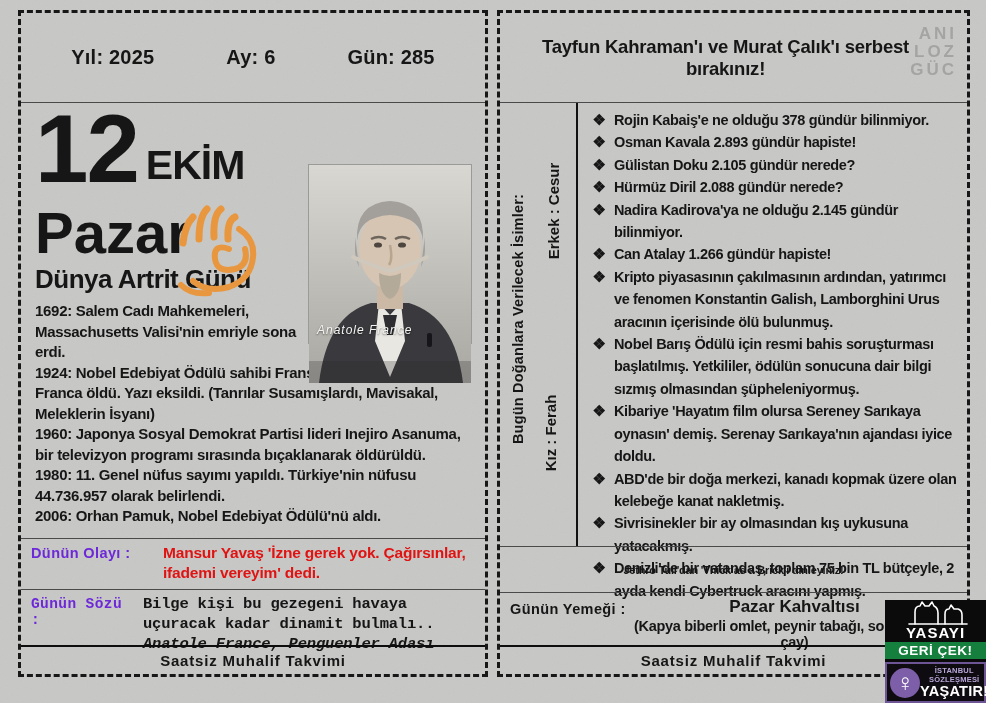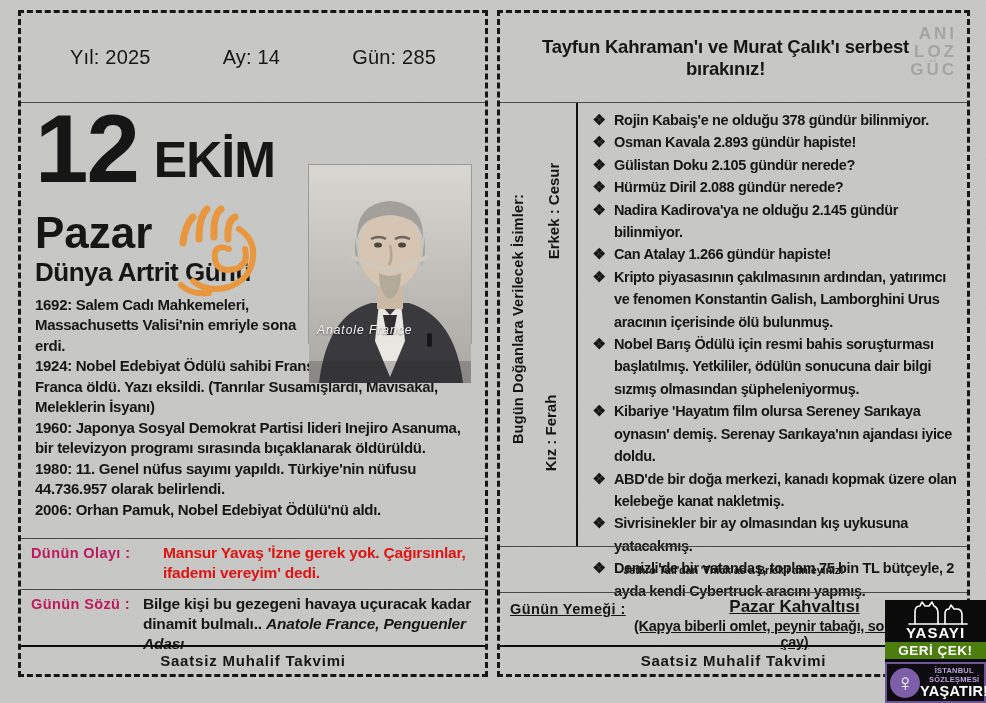--- a/index.html
+++ b/index.html
@@ -11,41 +11,41 @@
   .noise{position:absolute;inset:0;z-index:0;opacity:.5;pointer-events:none;}
   .panel{
     position:absolute;top:10px;height:667px;box-sizing:border-box;
     border:3px dashed #171717;display:flex;flex-direction:column;z-index:1;
   }
   .panel-left{left:18px;width:470px;}
   .panel-right{left:497px;width:473px;}
 
   .p-header{height:89px;border-bottom:1px solid #4a4a4a;display:flex;
     align-items:center;justify-content:center;flex:none;position:relative;}
-  .date-meta{display:flex;gap:72px;font-size:20px;font-weight:normal;letter-spacing:.2px;justify-content:flex-end;}
+  .date-meta{display:flex;gap:72px;font-size:20px;font-weight:bold;letter-spacing:.2px;justify-content:flex-end;}
 
   
   .left-body{flex:1;position:relative;padding:4px 12px 0 14px;overflow:hidden;}
   .photo-wrap{float:right;width:162px;height:178px;margin:58px 2px 8px 10px;
     position:relative;box-shadow:0 0 0 1px #9a9a98;}
   .photo-svg{display:block;}
   .photo-caption{position:absolute;left:8px;bottom:6px;color:#f4f4f2;
     font-size:12px;font-style:italic;letter-spacing:1px;text-shadow:0 1px 2px #00000088;}
   .big-day{font-size:96px;font-weight:900;line-height:.88;letter-spacing:-2px;display:inline-block;vertical-align:top;}
-  .big-month{font-size:50px;font-weight:900;display:inline-block;vertical-align:bottom;
-    margin-left:16px;margin-bottom:2px;letter-spacing:-1px;}
-  .weekday{font-size:44px;font-weight:900;line-height:1.02;margin-top:20px;}
+  .big-month{font-size:41px;font-weight:900;display:inline-block;vertical-align:bottom;
+    margin-left:8px;margin-bottom:2px;letter-spacing:-1px;}
+  .weekday{font-size:58px;font-weight:900;line-height:1.02;margin-top:12px;}
   .occasion{font-size:26px;font-weight:900;line-height:1.1;margin-top:2px;letter-spacing:-.5px;}
   .hands{position:absolute;left:148px;top:96px;z-index:2;}
   .events{margin-top:8px;font-size:15px;line-height:20.5px;letter-spacing:-.3px;font-weight:600;}
   .event .yr{font-weight:800;}
   .label-row{flex:none;display:flex;border-top:1px solid #4a4a4a;padding:4px 10px 2px 10px;box-sizing:border-box;}
   .row-yesterday{height:51px;}
-  .row-quote{height:56px;}
-  .row-label{width:108px;flex:none;font-size:14.5px;font-weight:bold;letter-spacing:.4px;color:#be185d;padding-top:2px;}
+  .row-quote{height:56px;font-family:Liberation Mono, monospace;}
+  .row-label{width:108px;flex:none;font-size:14.5px;font-weight:bold;letter-spacing:.4px;color:#6d28d9;padding-top:2px;}
   .row-value{flex:1;font-size:15.5px;line-height:20px;font-weight:700;letter-spacing:-.2px;padding-left:4px;}
   .red{color:#e01313;margin-left:20px;}
   .quote-src{font-style:italic;}
   .p-footer{flex:none;height:27px;border-top:2px solid #0d0d0d;display:flex;
     align-items:center;justify-content:center;font-size:15px;font-weight:bold;letter-spacing:.8px;}
 
   
   .r-header{font-size:18.5px;font-weight:800;letter-spacing:-.2px;padding:0 56px 0 40px;text-align:center;}
   .watermark{position:absolute;right:10px;top:12px;font-size:17px;font-weight:bold;
     letter-spacing:3px;line-height:18px;color:rgba(40,40,40,.22);text-align:right;}
@@ -54,32 +54,32 @@
   .vt{position:absolute;white-space:nowrap;font-weight:bold;text-align:center;}
   .vt-names{width:300px;height:16px;left:-132px;top:208px;transform:rotate(-90deg);font-size:14.5px;letter-spacing:.2px;}
   .vt-boy{width:150px;height:16px;left:-22px;top:100px;transform:rotate(-90deg);font-size:15px;}
   .vt-girl{width:150px;height:16px;left:-25px;top:322px;transform:rotate(-90deg);font-size:15px;}
   .bullets{flex:1;margin:0;padding:6px 4px 0 6px;list-style:none;
     font-size:14.5px;line-height:22.4px;font-weight:600;letter-spacing:-.35px;}
   .bullets li{display:flex;align-items:flex-start;}
   .blt{flex:none;width:30px;text-align:center;font-size:15px;}
   .row-music{flex:none;height:45px;border-top:1px solid #4a4a4a;display:flex;align-items:center;
     justify-content:center;font-size:11px;font-weight:800;letter-spacing:-.2px;}
-  .row-meal{flex:none;height:53px;border-top:1px solid #4a4a4a;display:flex;padding:4px 8px 0 10px;box-sizing:border-box;text-decoration:underline;}
+  .row-meal{flex:none;height:53px;border-top:1px solid #4a4a4a;display:flex;padding:4px 8px 0 10px;box-sizing:border-box;}
   .meal-label{width:120px;flex:none;font-size:14.5px;font-weight:bold;letter-spacing:.4px;padding-top:4px;}
   .meal-body{flex:1;text-align:center;}
   .meal-title{font-size:17px;font-weight:800;}
   .meal-detail{font-size:14.5px;font-weight:600;letter-spacing:-.3px;margin-top:1px;}
 
   
   .badge{position:absolute;right:0;bottom:0;width:101px;z-index:5;}
   .badge-top{background:#0b0b0b;height:62px;position:relative;text-align:center;}
   .badge-art{display:block;margin:0 auto;}
   .badge-l1{color:#fff;font-size:15px;font-weight:900;letter-spacing:1px;line-height:14px;}
-  .badge-red{background:#4d7c0f;color:#fff;font-size:13.5px;font-weight:900;
+  .badge-red{background:#15803d;color:#fff;font-size:13.5px;font-weight:900;
     letter-spacing:.5px;line-height:17px;margin-top:2px;}
   .badge-bottom{background:#0e0c10;height:37px;border:2px solid #6e5596;display:flex;
     align-items:center;padding:0 3px;box-sizing:content-box;}
   .venus{flex:none;width:30px;height:30px;border-radius:50%;background:#7c5fa8;color:#fff;
     display:flex;align-items:center;justify-content:center;font-size:24px;line-height:1;font-weight:bold;}
   .badge-txt{flex:1;text-align:center;}
   .badge-l3{color:#b9a6d9;font-size:7.5px;font-weight:900;letter-spacing:.2px;line-height:9px;}
   .badge-l4{color:#fff;font-size:14.5px;font-weight:900;letter-spacing:.3px;line-height:15px;}
 </style>
 </head>
@@ -90,21 +90,21 @@
       <feTurbulence type="fractalNoise" baseFrequency="0.9" numOctaves="2" stitchTiles="stitch"></feTurbulence>
   <feColorMatrix type="matrix" values="0 0 0 0 0.45  0 0 0 0 0.45  0 0 0 0 0.45  0 0 0 0.35 0"></feColorMatrix>
     </filter>
   <rect width="986" height="703" filter="url(#grain)"></rect>
 </svg>
 
 <div class="panel panel-left">
   <div class="p-header">
     <div class="date-meta">
       <span>Yıl: 2025</span>
-      <span>Ay: 14</span>
+      <span>Ay: 6</span>
       <span>Gün: 285</span>
     </div>
   </div>
 
   <div class="left-body">
     <div class="photo-wrap">
       <svg class="photo-svg" width="162" height="218" viewBox="0 0 162 218">
         <defs>
           <linearGradient id="pbg" x1="0" y1="0" x2="0" y2="1">
             <stop offset="0" stop-color="#d9d7d2"></stop>

